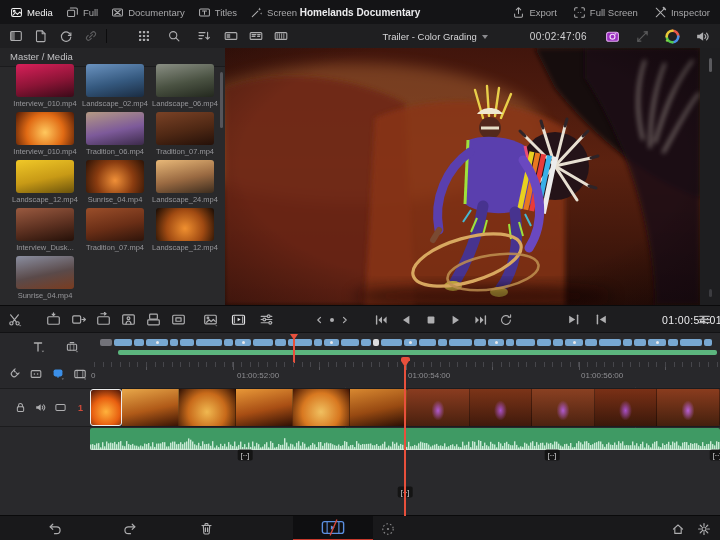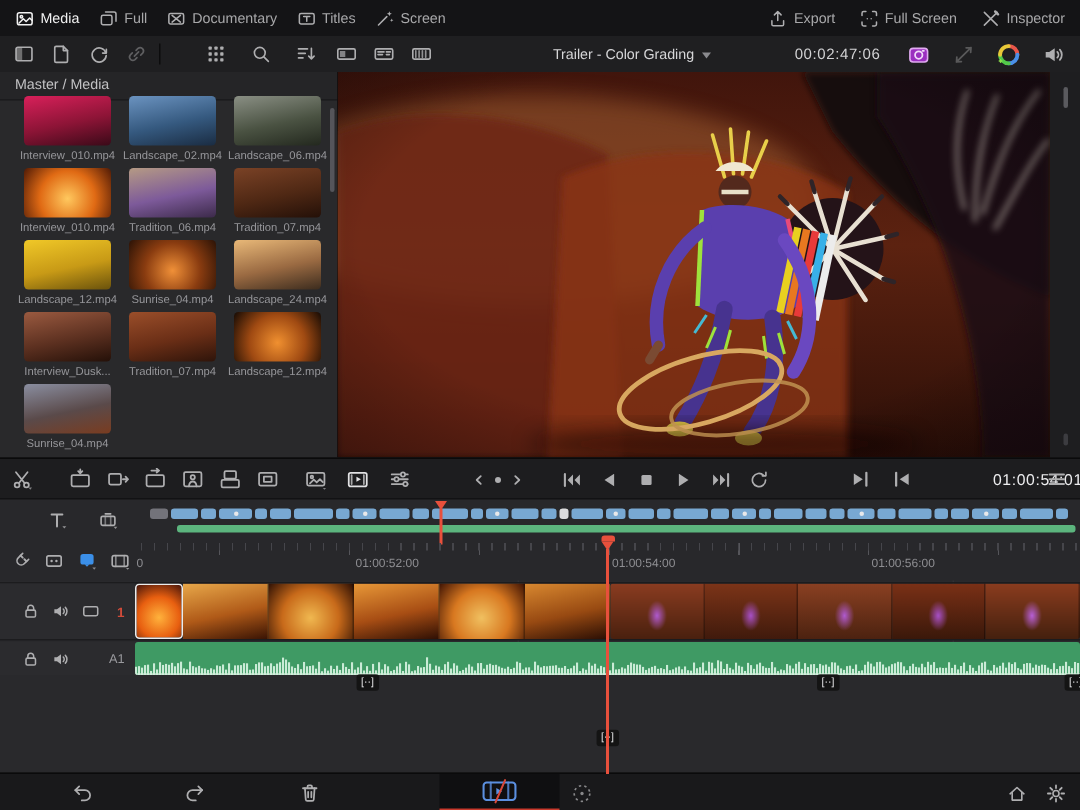--- a/index.html
+++ b/index.html
@@ -19,21 +19,21 @@
   .tb-right{position:absolute;right:10px;display:flex;align-items:center;gap:16px;}
   
   .toolbar2{position:absolute;left:0;top:24px;width:720px;height:24px;background:#1f1f21;
             border-bottom:1px solid #070708;display:flex;align-items:center;}
   .t2-g1{display:flex;align-items:center;gap:11px;padding-left:9px;}
   .t2-sep{width:1px;height:14px;background:#0c0c0d;margin:0 0 0 8px;}
   .t2-g2{display:flex;align-items:center;gap:16px;margin-left:30px;}
   .t2-g3{display:flex;align-items:center;gap:11px;margin-left:13px;}
   .clip-title{margin-left:auto;display:flex;align-items:center;gap:5px;font-size:9.5px;color:#d6d6d8;}
   .caret-dn{width:0;height:0;border-left:3.5px solid transparent;border-right:3.5px solid transparent;border-top:4px solid #8a8a8e;margin-top:2px;}
-  .t2-tc{margin-left:56px;font-size:10px;letter-spacing:.4px;color:#d2d2d4;}
+  .t2-tc{margin-left:42px;font-size:10px;letter-spacing:.4px;color:#d2d2d4;}
   .t2-g4{display:flex;align-items:center;gap:15px;margin-left:18px;padding-right:10px;}
   .t2-g4 .icon svg{width:15px;height:15px;}
   
   .main{position:absolute;left:0;top:48px;width:720px;height:257px;}
   .media-panel{position:absolute;left:0;top:0;width:225px;height:257px;background:#29292b;border-right:1px solid #111113;}
   .mp-header{height:18px;line-height:18px;background:#252527;border-bottom:1px solid #1b1b1d;
              padding-left:10px;font-size:9.5px;color:#c2c2c4;}
   .mp-grid{position:absolute;left:11px;top:16px;width:208px;display:grid;
            grid-template-columns:68px 68px 68px;grid-auto-rows:48px;column-gap:2px;}
   .mp-item{width:68px;display:flex;flex-direction:column;align-items:center;}
@@ -164,20 +164,21 @@
           <span class="icon">
             <svg viewBox="0 0 14 14" fill="none" stroke="currentColor" stroke-width="1.1" stroke-linecap="round" stroke-linejoin="round">
               <path d="M2.5 11.5l6-6"></path>
               <path d="M10.3 1.6l.5 1.3 1.3.5-1.3.5-.5 1.3-.5-1.3-1.3-.5 1.3-.5z" fill="currentColor" stroke="none"></path>
               <path d="M12 6.8l.35.9.9.35-.9.35-.35.9-.35-.9-.9-.35.9-.35z" fill="currentColor" stroke="none"></path>
             </svg>
           </span>
           <span>Screen</span>
         </div>
       </div>
+    <div class="tb-title">Homelands Documentary</div>
     <div class="tb-right" id="topbar-right">
         <div class="tb-item">
           <span class="icon">
             <svg viewBox="0 0 14 14" fill="none" stroke="currentColor" stroke-width="1.1" stroke-linecap="round" stroke-linejoin="round">
               <path d="M2.8 8.5v2.6a1 1 0 0 0 1 1h6.4a1 1 0 0 0 1-1V8.5"></path>
               <path d="M7 1.8v6.4M4.6 4.2L7 1.8l2.4 2.4"></path>
             </svg>
           </span>
           <span>Export</span>
         </div>
@@ -1092,35 +1093,20 @@
             <rect x="616" y="16.1" width="1.4" height="5.9" fill="#d2efdc" opacity=".95"></rect>
             <rect x="618" y="15.9" width="1.4" height="6.1" fill="#d2efdc" opacity=".95"></rect>
             <rect x="620" y="13.2" width="1.4" height="8.8" fill="#d2efdc" opacity=".95"></rect>
             <rect x="622" y="16.1" width="1.4" height="5.9" fill="#d2efdc" opacity=".95"></rect>
             <rect x="624" y="17.4" width="1.4" height="4.6" fill="#d2efdc" opacity=".95"></rect>
             <rect x="626" y="13.3" width="1.4" height="8.7" fill="#d2efdc" opacity=".95"></rect>
             <rect x="628" y="14.0" width="1.4" height="8.0" fill="#d2efdc" opacity=".95"></rect>
             <rect x="0" y="20.8" width="630" height="1.2" fill="#d2efdc" opacity=".8"></rect>
           </svg>
       </div>
-      <div class="trk-head" id="a1-head">
-        <span class="trk-num">A1</span>
-      <span class="icon">
-            <svg viewBox="0 0 14 14" fill="none" stroke="currentColor" stroke-width="1.1" stroke-linecap="round" stroke-linejoin="round">
-              <rect x="3.6" y="6.2" width="6.8" height="5" rx="1"></rect>
-              <path d="M4.9 6.2V4.8a2.1 2.1 0 0 1 4.2 0v1.4"></path>
-            </svg>
-          </span>
-          <span class="icon">
-            <svg viewBox="0 0 14 14" fill="none" stroke="currentColor" stroke-width="1.1" stroke-linecap="round" stroke-linejoin="round">
-              <path d="M2.4 5.6v2.8h1.9L7.2 10.6V3.4L4.3 5.6z" fill="currentColor" stroke="none"></path>
-              <path d="M8.8 5.4a2.2 2.2 0 0 1 0 3.2M10.3 4.2a4 4 0 0 1 0 5.6"></path>
-            </svg>
-          </span>
-        </div>
     </div>
     <div id="badges">
         <div class="badge" style="left: 245px; top: 122px;">[··]</div>
         <div class="badge" style="left: 552px; top: 122px;">[··]</div>
         <div class="badge" style="left: 405px; top: 159px;">[··]</div>
         <div class="badge" style="left: 717px; top: 122px;">[··]</div>
       </div>
     <div class="playhead">
       <div class="ph-cap"></div>
       <div class="ph-tri"></div>

